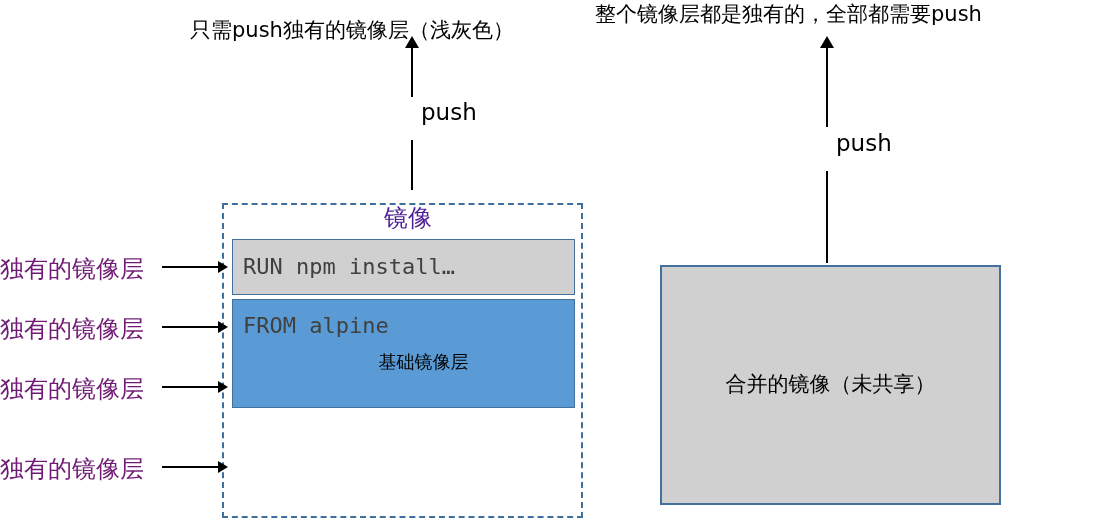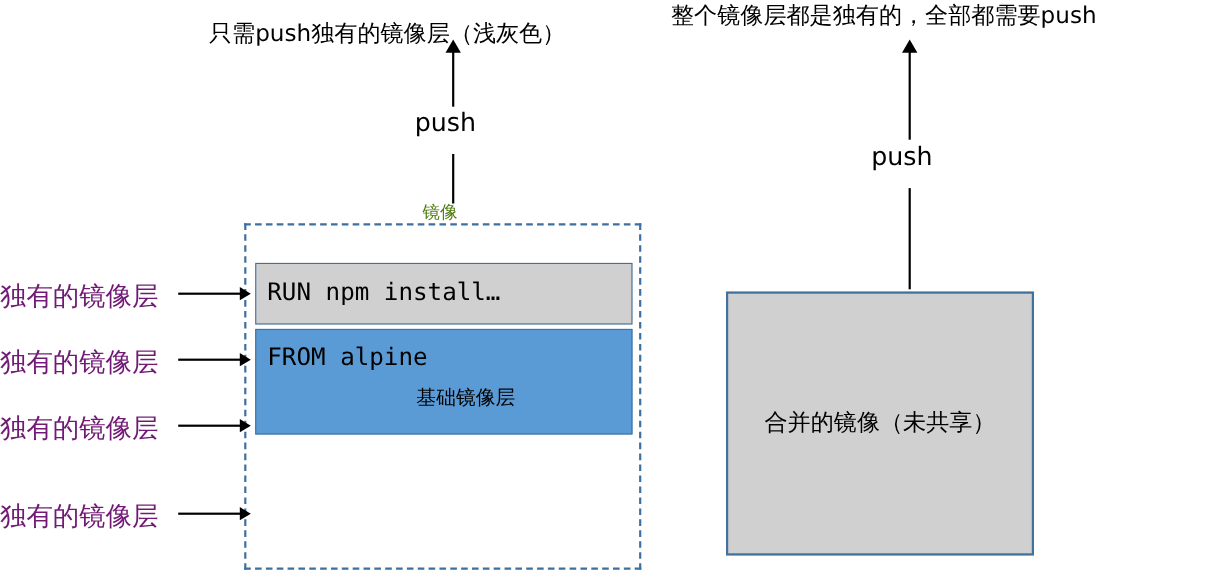--- a/index.html
+++ b/index.html
@@ -18,21 +18,21 @@
 
   
   .caption {
     position: absolute;
     font-size: 21px;
     line-height: 1;
     white-space: nowrap;
     color: #000;
   }
   #caption-left  { left: 190px; top: 20px; }
-  #caption-right { left: 610px; top: 4px; }
+  #caption-right { left: 595px; top: 4px; }
 
   
   .arrow-shaft {
     position: absolute;
     width: 0;
     border-left: 2.5px solid #000;
   }
   .arrow-head {
     position: absolute;
     width: 0; height: 0;
@@ -41,20 +41,21 @@
     border-bottom: 12px solid #000;
   }
   .push-label {
     position: absolute;
     font-size: 23px;
     line-height: 1;
     white-space: nowrap;
     color: #000;
     background: #fff;
     padding: 0 6px;
+    margin-left: 44px;
   }
 
   
   #push-head-left   { left: 405px; top: 36px; }
   #push-shaft-left-upper { left: 411px; top: 47px; height: 50px; }
   #push-label-left  { left: 371px; top: 101px; }
   #push-shaft-left-lower { left: 411px; top: 140px; height: 50px; }
 
   
   #push-head-right  { left: 820px; top: 36px; }
@@ -68,54 +69,54 @@
     left: 222px;
     top: 203px;
     width: 361px;
     height: 315px;
     border: 2px dashed #3f6f9f;
     box-sizing: border-box;
   }
   #image-group-label {
     position: absolute;
     left: 374px;
-    top: 185px;
-    font-size: 16px;
+    top: 206px;
+    font-size: 24px;
     line-height: 1;
     background: #fff;
     padding: 0 10px;
     white-space: nowrap;
-    color: #4d7c0f;
+    color: #4c1d95;
   }
 
   #layer-stack {
     position: absolute;
     left: 232px;
     top: 239px;
     width: 343px;
   }
   .layer {
     position: relative;
     box-sizing: border-box;
     border: 1px solid #41719c;
     height: 56px;
     margin-bottom: 4px;
     display: flex;
     flex-direction: column;
     justify-content: center;
   }
   .layer.unique { background: #d0d0d0; }
-  .layer.base   { background: #5b9bd5; height: 96px; margin-bottom: 0; justify-content: flex-start; padding-top: 14px; }
+  .layer.base   { background: #5b9bd5; height: 109px; margin-bottom: 0; justify-content: flex-start; padding-top: 14px; }
   .layer-cmd {
     font-family: "DejaVu Sans Mono", "Liberation Mono", monospace;
     font-size: 22px;
     line-height: 1.1;
     padding-left: 10px;
     white-space: nowrap;
-    color: #000000;
+    color: #404040;
   }
   .layer-sub {
     font-size: 18px;
     line-height: 1.1;
     text-align: center;
     padding-top: 14px;
     padding-left: 40px;
     white-space: nowrap;
     color: #000;
   }
@@ -143,21 +144,21 @@
     border-top: 6px solid transparent;
     border-bottom: 6px solid transparent;
     border-left: 10px solid #000;
   }
 
   
   #merged-box {
     position: absolute;
     left: 660px;
     top: 265px;
-    width: 280px;
+    width: 341px;
     height: 240px;
     background: #d0d0d0;
     border: 2px solid #41719c;
     box-sizing: border-box;
   }
   #merged-box-label {
     position: absolute;
     left: 0;
     right: 0;
     top: 107px;

